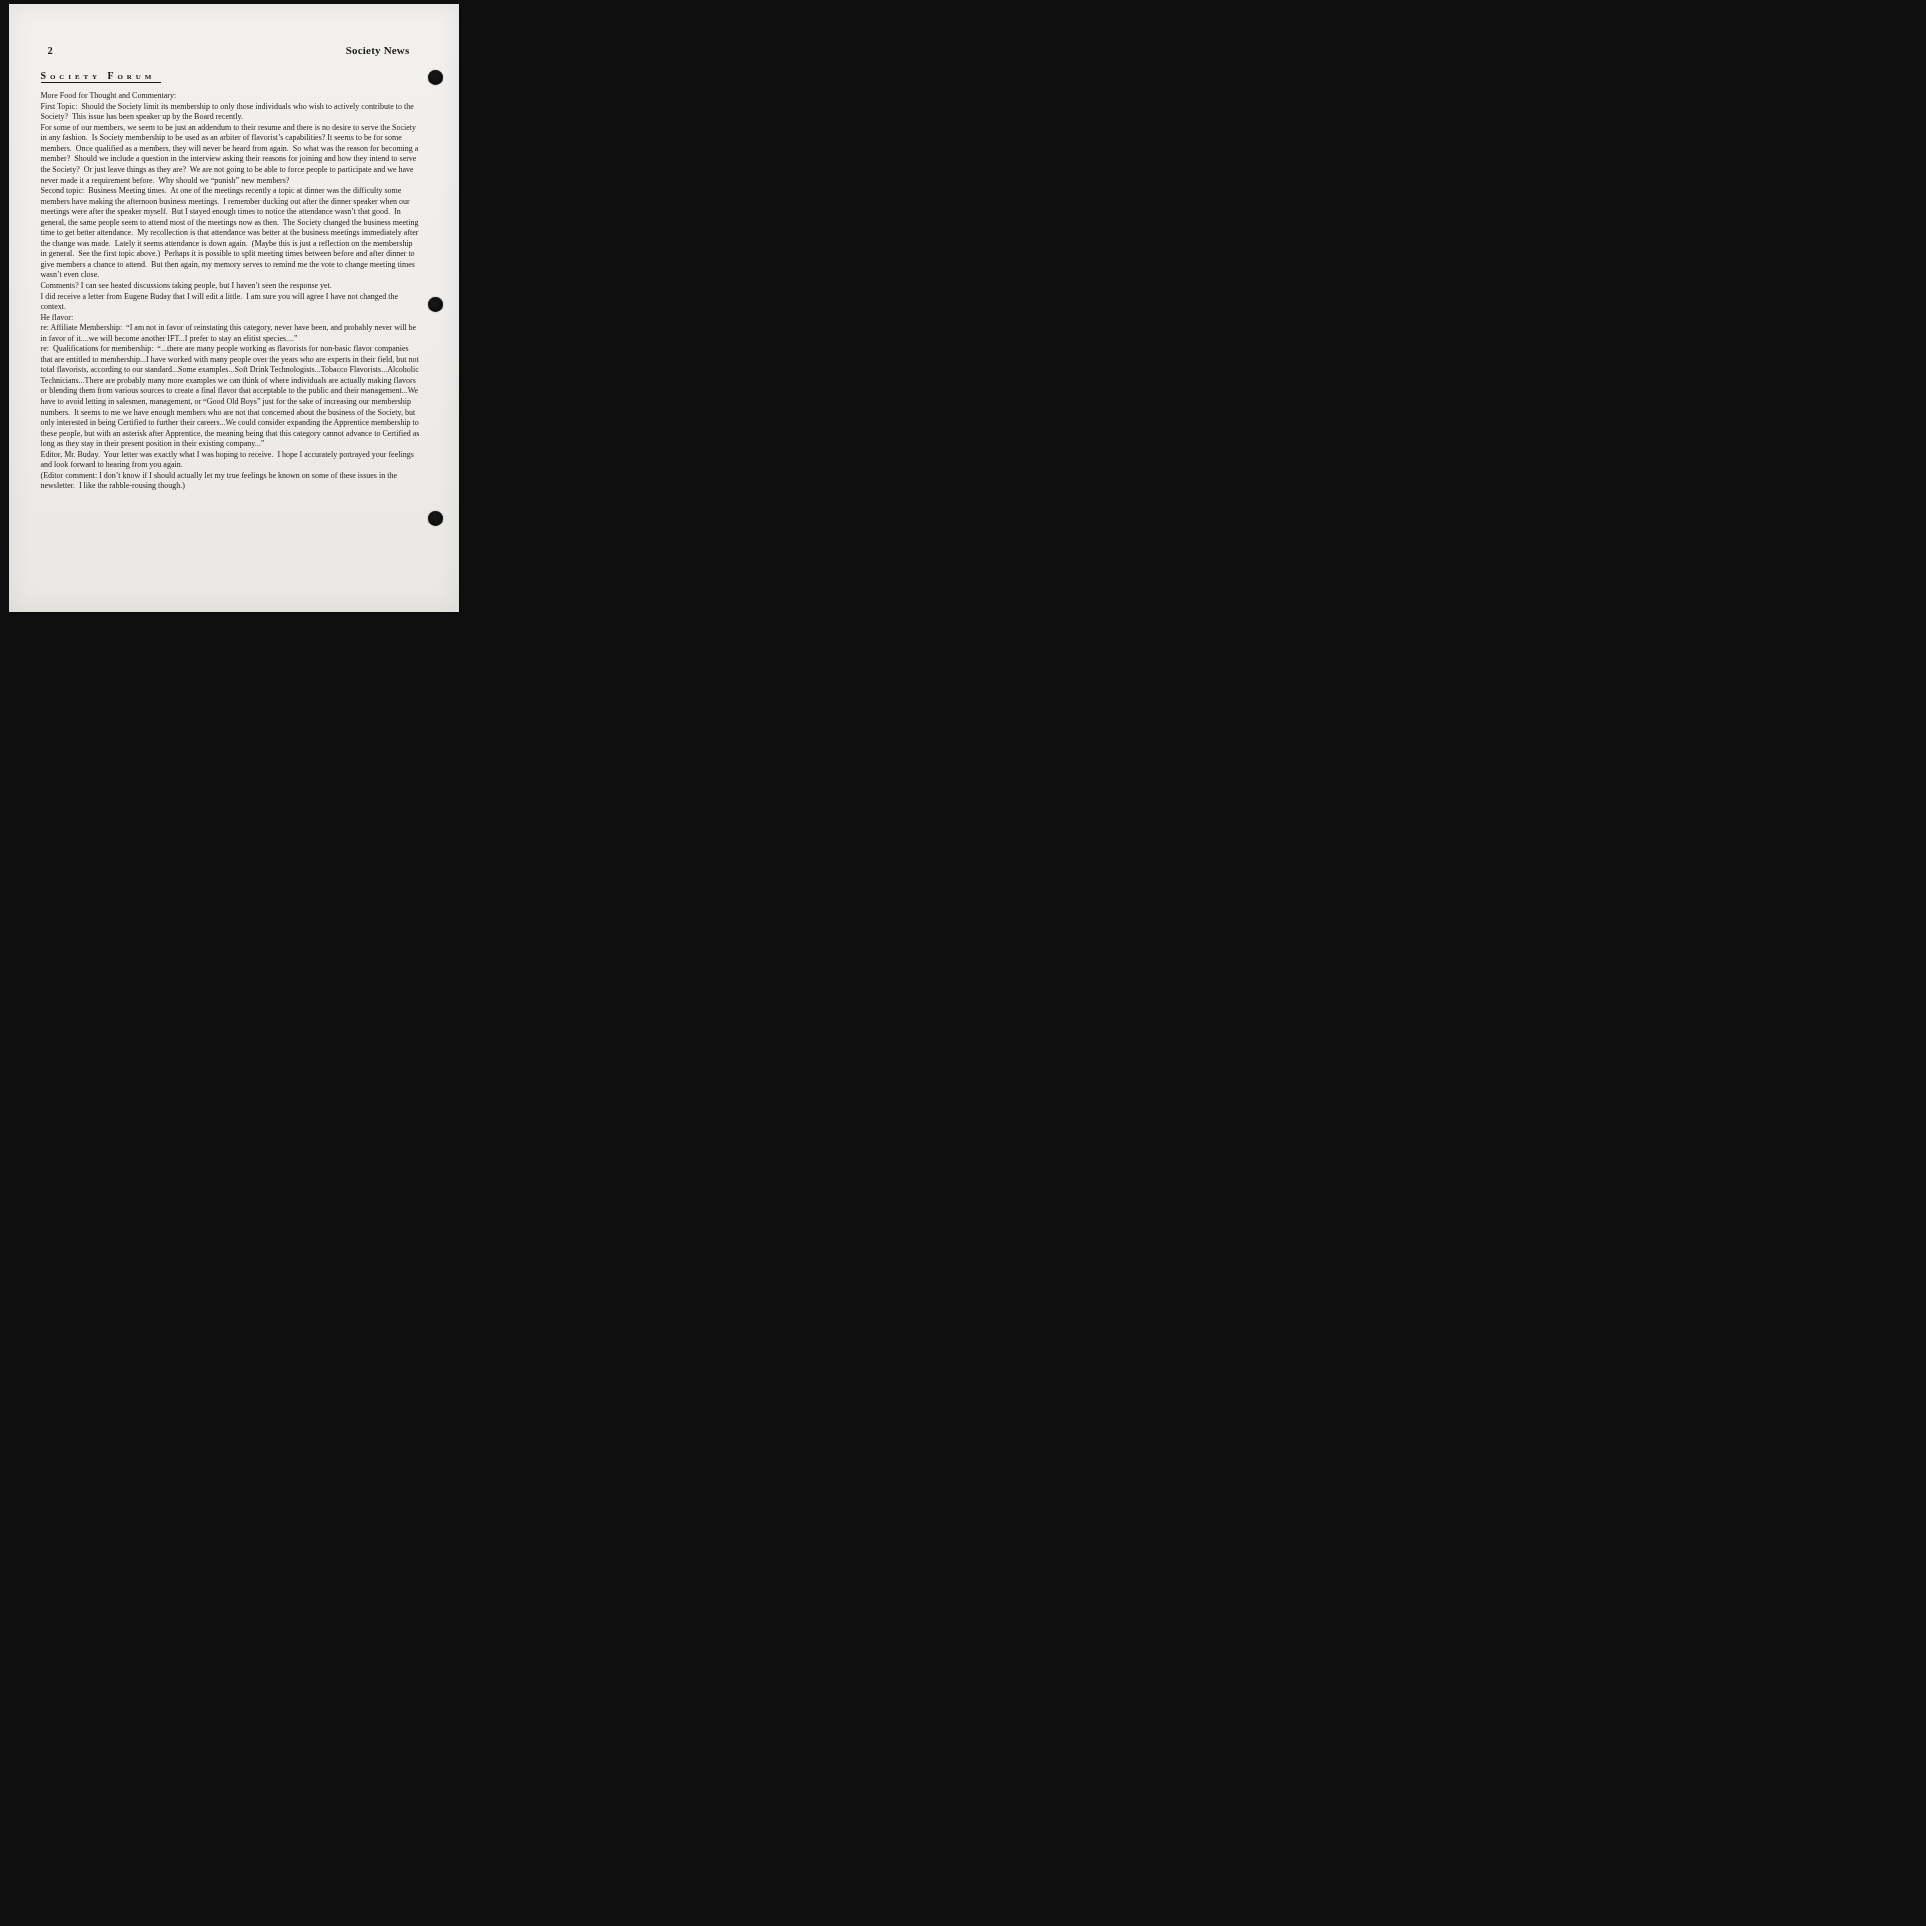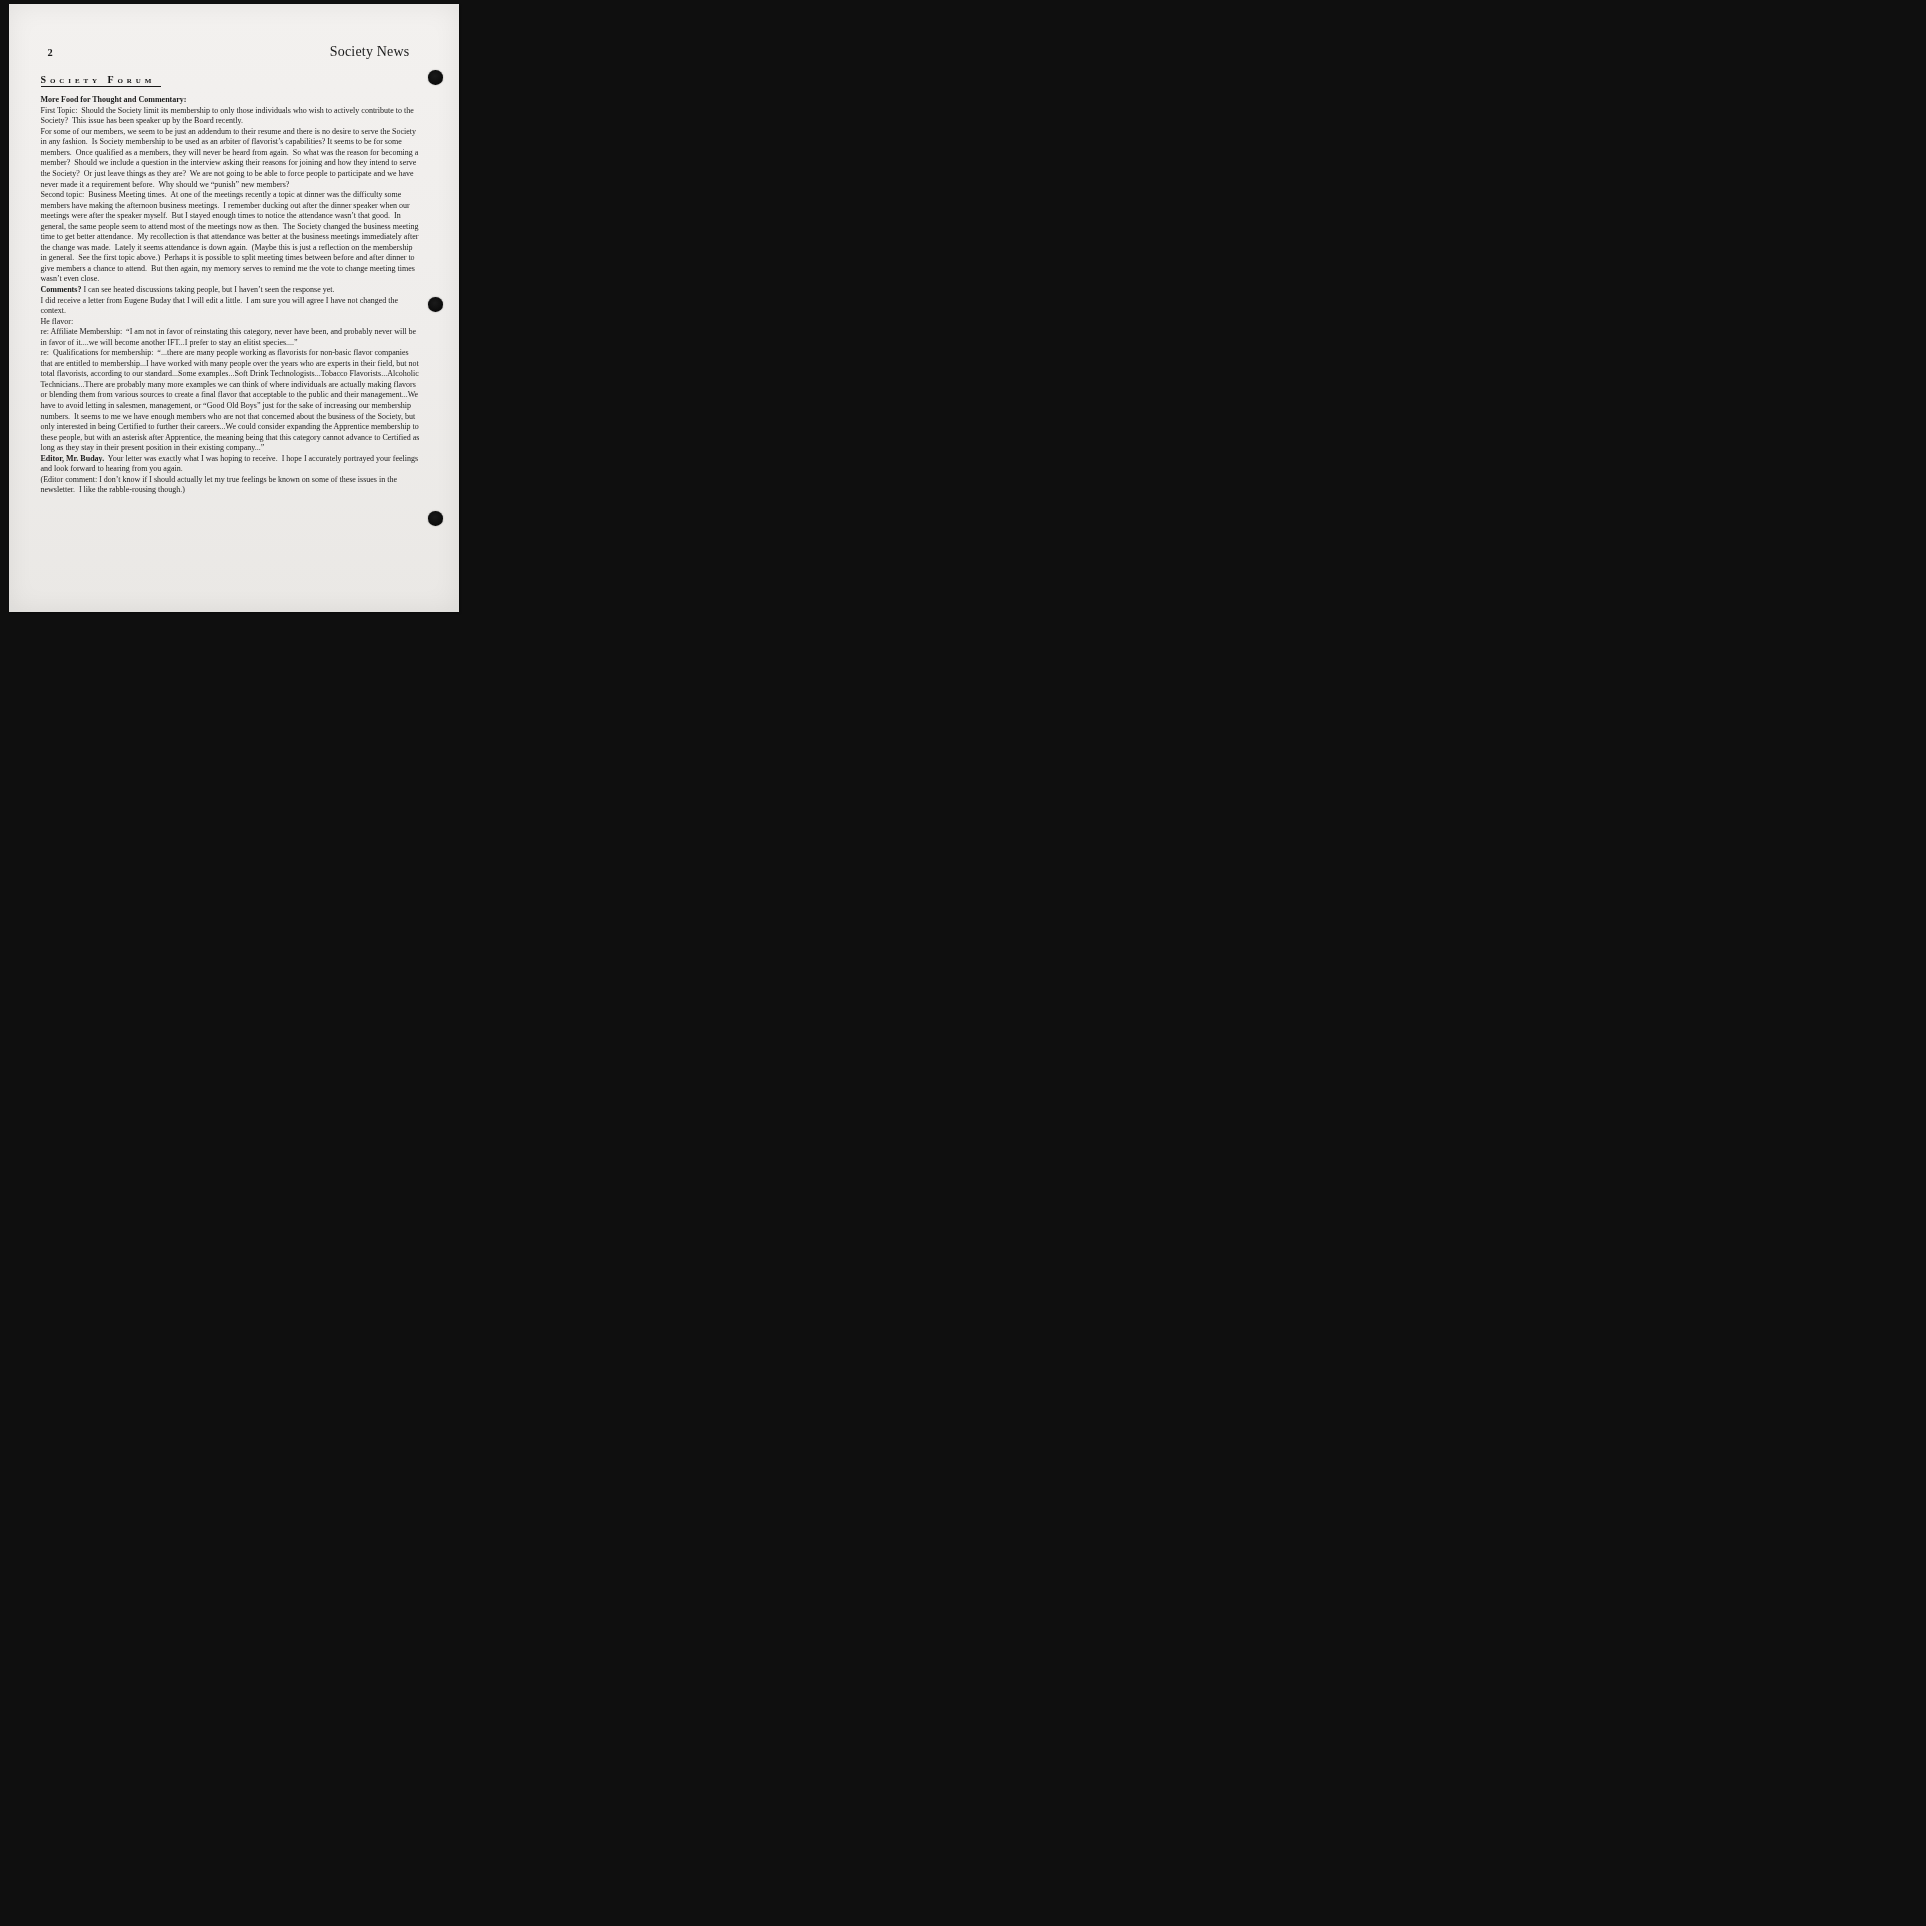--- a/index.html
+++ b/index.html
@@ -25,22 +25,22 @@
     display: flex;
     justify-content: space-between;
     align-items: baseline;
     padding: 40px 49px 0 39px;
   }
   .page-number {
     font-size: 10.4px;
     font-weight: bold;
   }
   .masthead {
-    font-size: 14px;
-    font-weight: normal;
+    font-size: 11px;
+    font-weight: bold;
     letter-spacing: 0.2px;
   }
   .section-heading {
     display: inline-block;
     margin: 15.4px 0 0 32px;
     font-size: 10px;
     font-weight: bold;
     font-variant: small-caps;
     letter-spacing: 3.9px;
     line-height: 1.0;
@@ -51,21 +51,21 @@
   .article {
     margin: 7.7px 39px 0 32px;
     font-size: 8px;
     line-height: 1.32;
     color: #1b1b1b;
   }
   .para {
     margin: 0;
     white-space: pre-wrap;
   }
-  .para .lead { font-weight: bold; margin-top: 19px; }
+  .para .lead { font-weight: normal; margin-top: 19px; }
   .hole {
     position: absolute;
     width: 14.6px;
     height: 14.6px;
     border-radius: 50%;
     background: radial-gradient(circle at 45% 40%, #1a1a1a 0%, #0a0a0a 75%);
     box-shadow: 0 0 1.2px rgba(0,0,0,0.6);
   }
   .hole-1 { left: 428px; top: 70px; }
   .hole-2 { left: 428px; top: 297px; }

